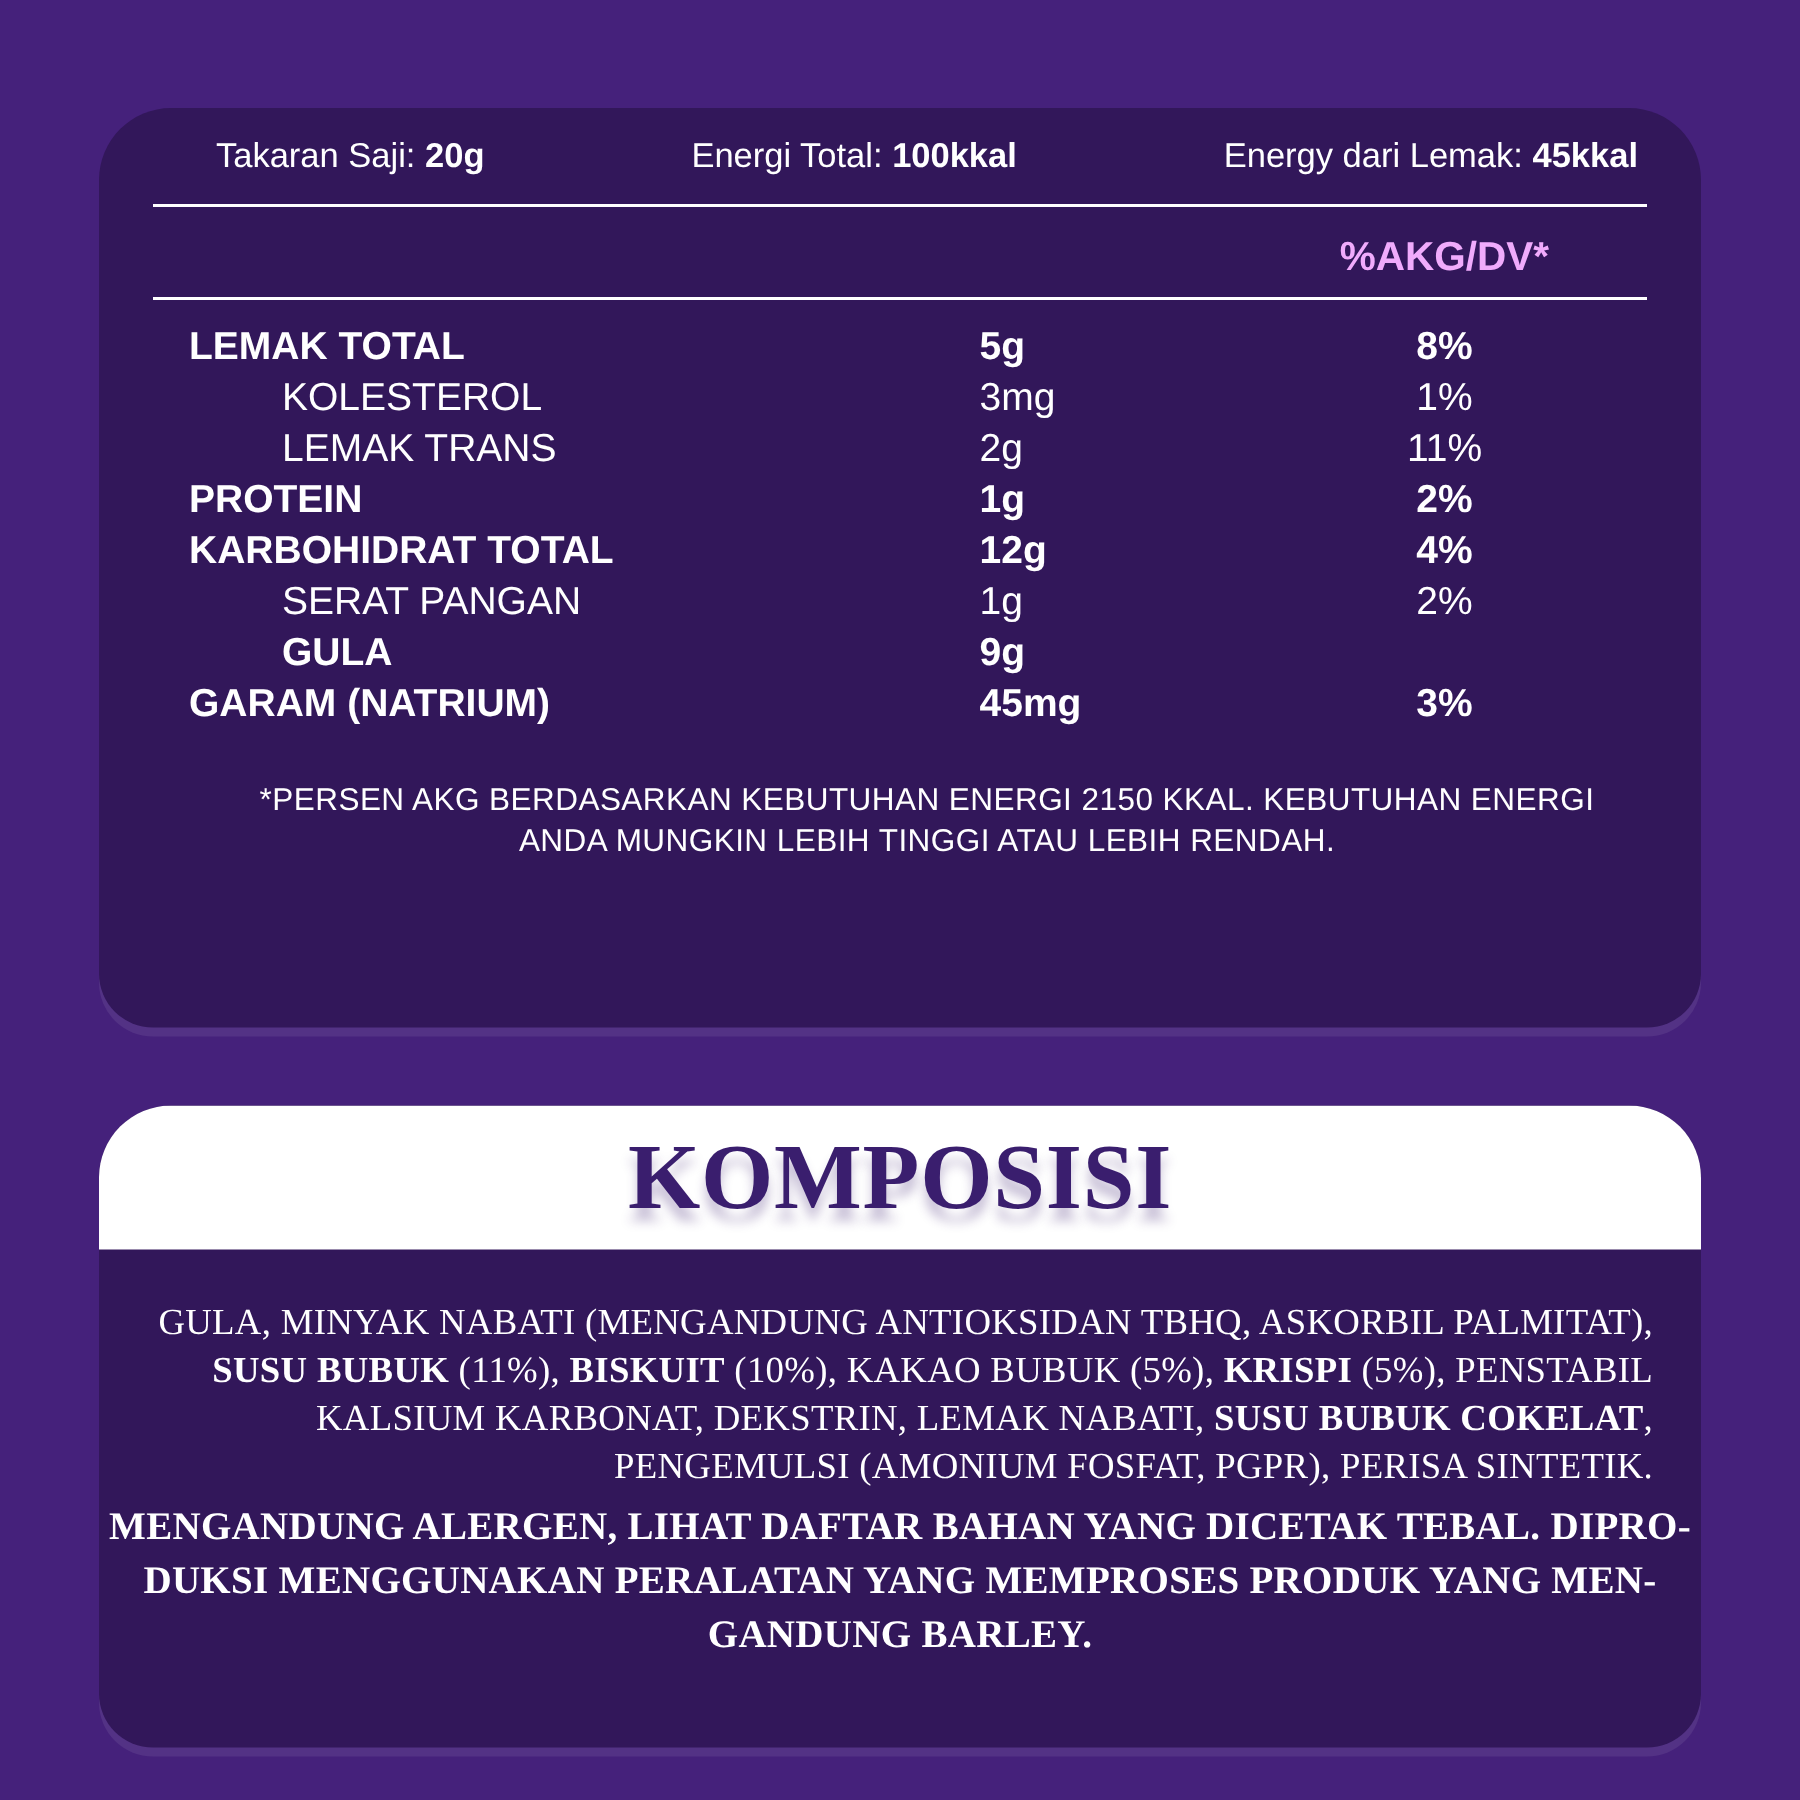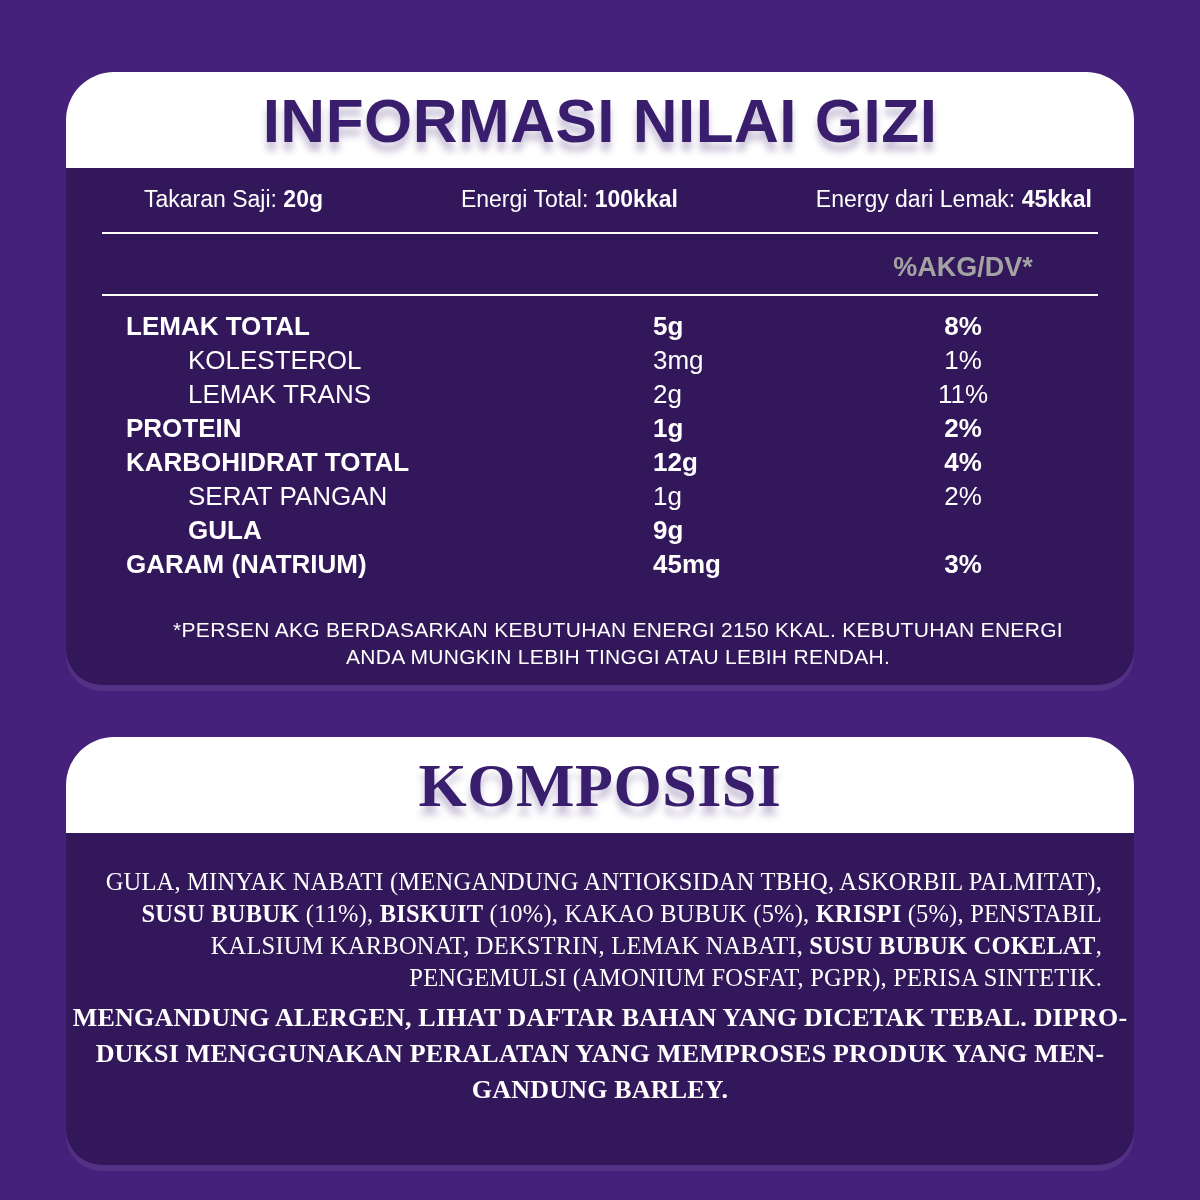--- a/index.html
+++ b/index.html
@@ -36,21 +36,21 @@
     color:#FFFFFF;font-size:23px;white-space:nowrap;margin-left:36px;
   }
   .serving-item .val{font-weight:bold;}
   .divider{height:2px;background:#FFFFFF;margin:0 36px;}
   .divider-1{margin-top:18px;}
   .divider-2{margin-top:8px;}
   
   .col-header-row{position:relative;height:36px;margin-top:16px;}
   .dv-header{
     position:absolute;left:817px;width:160px;top:2px;
-    text-align:center;color:#a3a3a3;font-weight:bold;font-size:27px;
+    text-align:center;color:#f0abfc;font-weight:bold;font-size:27px;
   }
   
   .nutrition-table{margin-top:12px;}
   .t-row{position:relative;height:34px;color:#FFFFFF;font-size:26px;padding-left:27px;}
   .t-name{position:absolute;left:60px;top:3px;white-space:nowrap;}
   .t-row.indent .t-name{left:122px;}
   .t-amount{position:absolute;left:587px;top:3px;}
   .t-dv{position:absolute;left:817px;width:160px;top:3px;text-align:center;}
   .t-row.bold .t-name,.t-row.bold .t-amount,.t-row.bold .t-dv{font-weight:bold;}
   
@@ -67,23 +67,20 @@
   .allergen{
     margin-top:6px;text-align:center;color:#FFFFFF;
     font-weight:bold;font-size:26px;line-height:36px;letter-spacing:.2px;
   }
   .allergen .al-line{white-space:nowrap;}
 </style>
 </head>
 <body>
 
 <div class="card card-nutrition">
-  <div class="card-header">
-    <div class="card-title">INFORMASI NILAI GIZI</div>
-  </div>
 
   <div class="serving-row">
     <div class="serving-item">
       <span class="lbl">Takaran Saji:</span>
       <span class="val">20g</span>
     </div>
     <div class="serving-item">
       <span class="lbl">Energi Total:</span>
       <span class="val">100kkal</span>
     </div>

